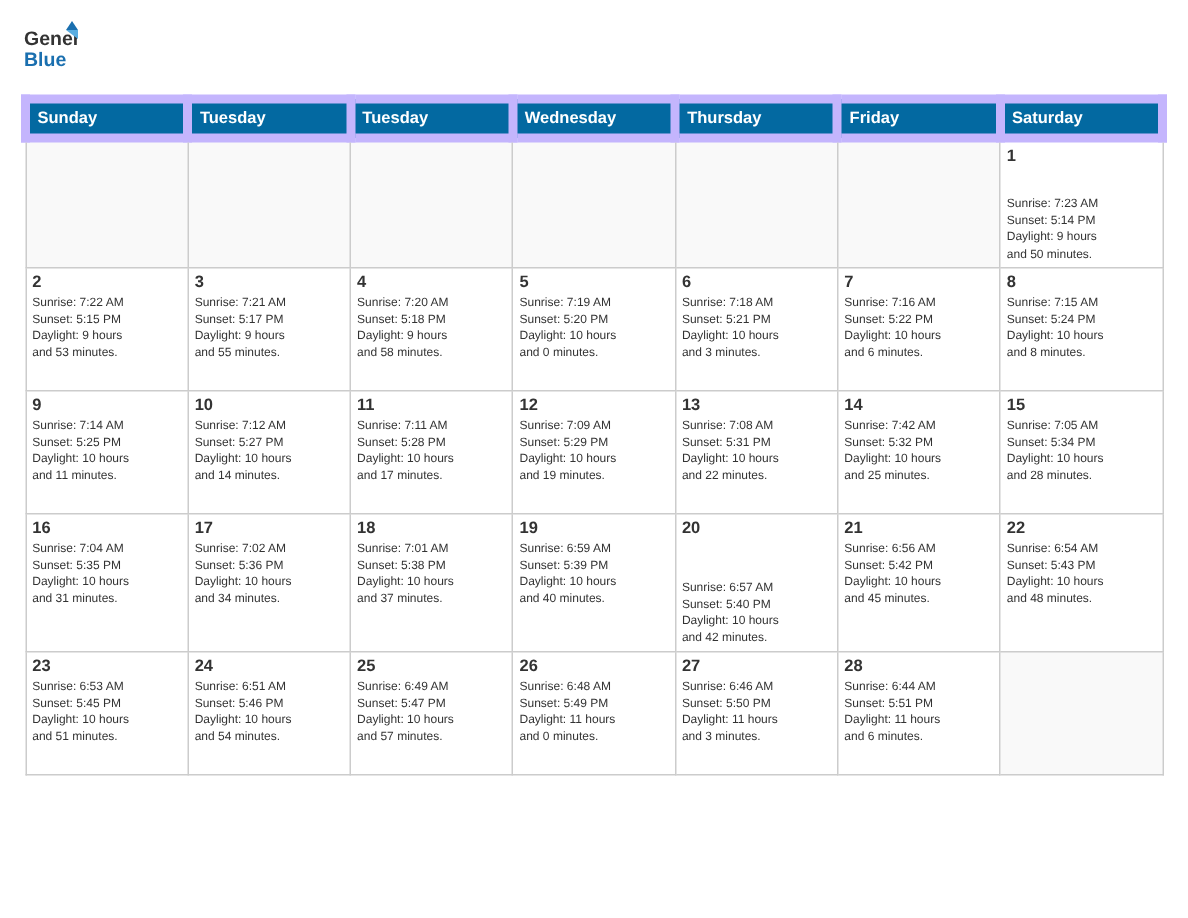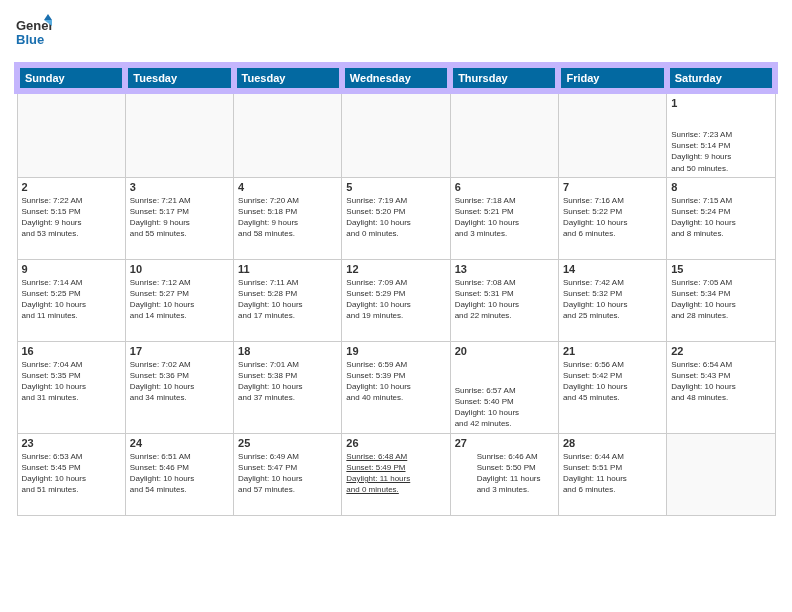--- a/index.html
+++ b/index.html
@@ -298,28 +298,28 @@
           </td>
           <td>
             <span class="day-num">25</span>
             <div class="day-info" style="white-space: pre-line;">Sunrise: 6:49 AM
 Sunset: 5:47 PM
 Daylight: 10 hours
 and 57 minutes.</div>
           </td>
           <td>
             <span class="day-num">26</span>
-            <div class="day-info" style="white-space: pre-line; text-decoration: underline;">Sunrise: 6:48 AM
+            <div class="day-info" style="white-space: pre-line;">Sunrise: 6:48 AM
 Sunset: 5:49 PM
 Daylight: 11 hours
 and 0 minutes.</div>
           </td>
           <td>
             <span class="day-num">27</span>
-            <div class="day-info" style="white-space: pre-line; margin-left: 22px;">Sunrise: 6:46 AM
+            <div class="day-info" style="white-space: pre-line;">Sunrise: 6:46 AM
 Sunset: 5:50 PM
 Daylight: 11 hours
 and 3 minutes.</div>
           </td>
           <td>
             <span class="day-num">28</span>
             <div class="day-info" style="white-space: pre-line;">Sunrise: 6:44 AM
 Sunset: 5:51 PM
 Daylight: 11 hours
 and 6 minutes.</div>

